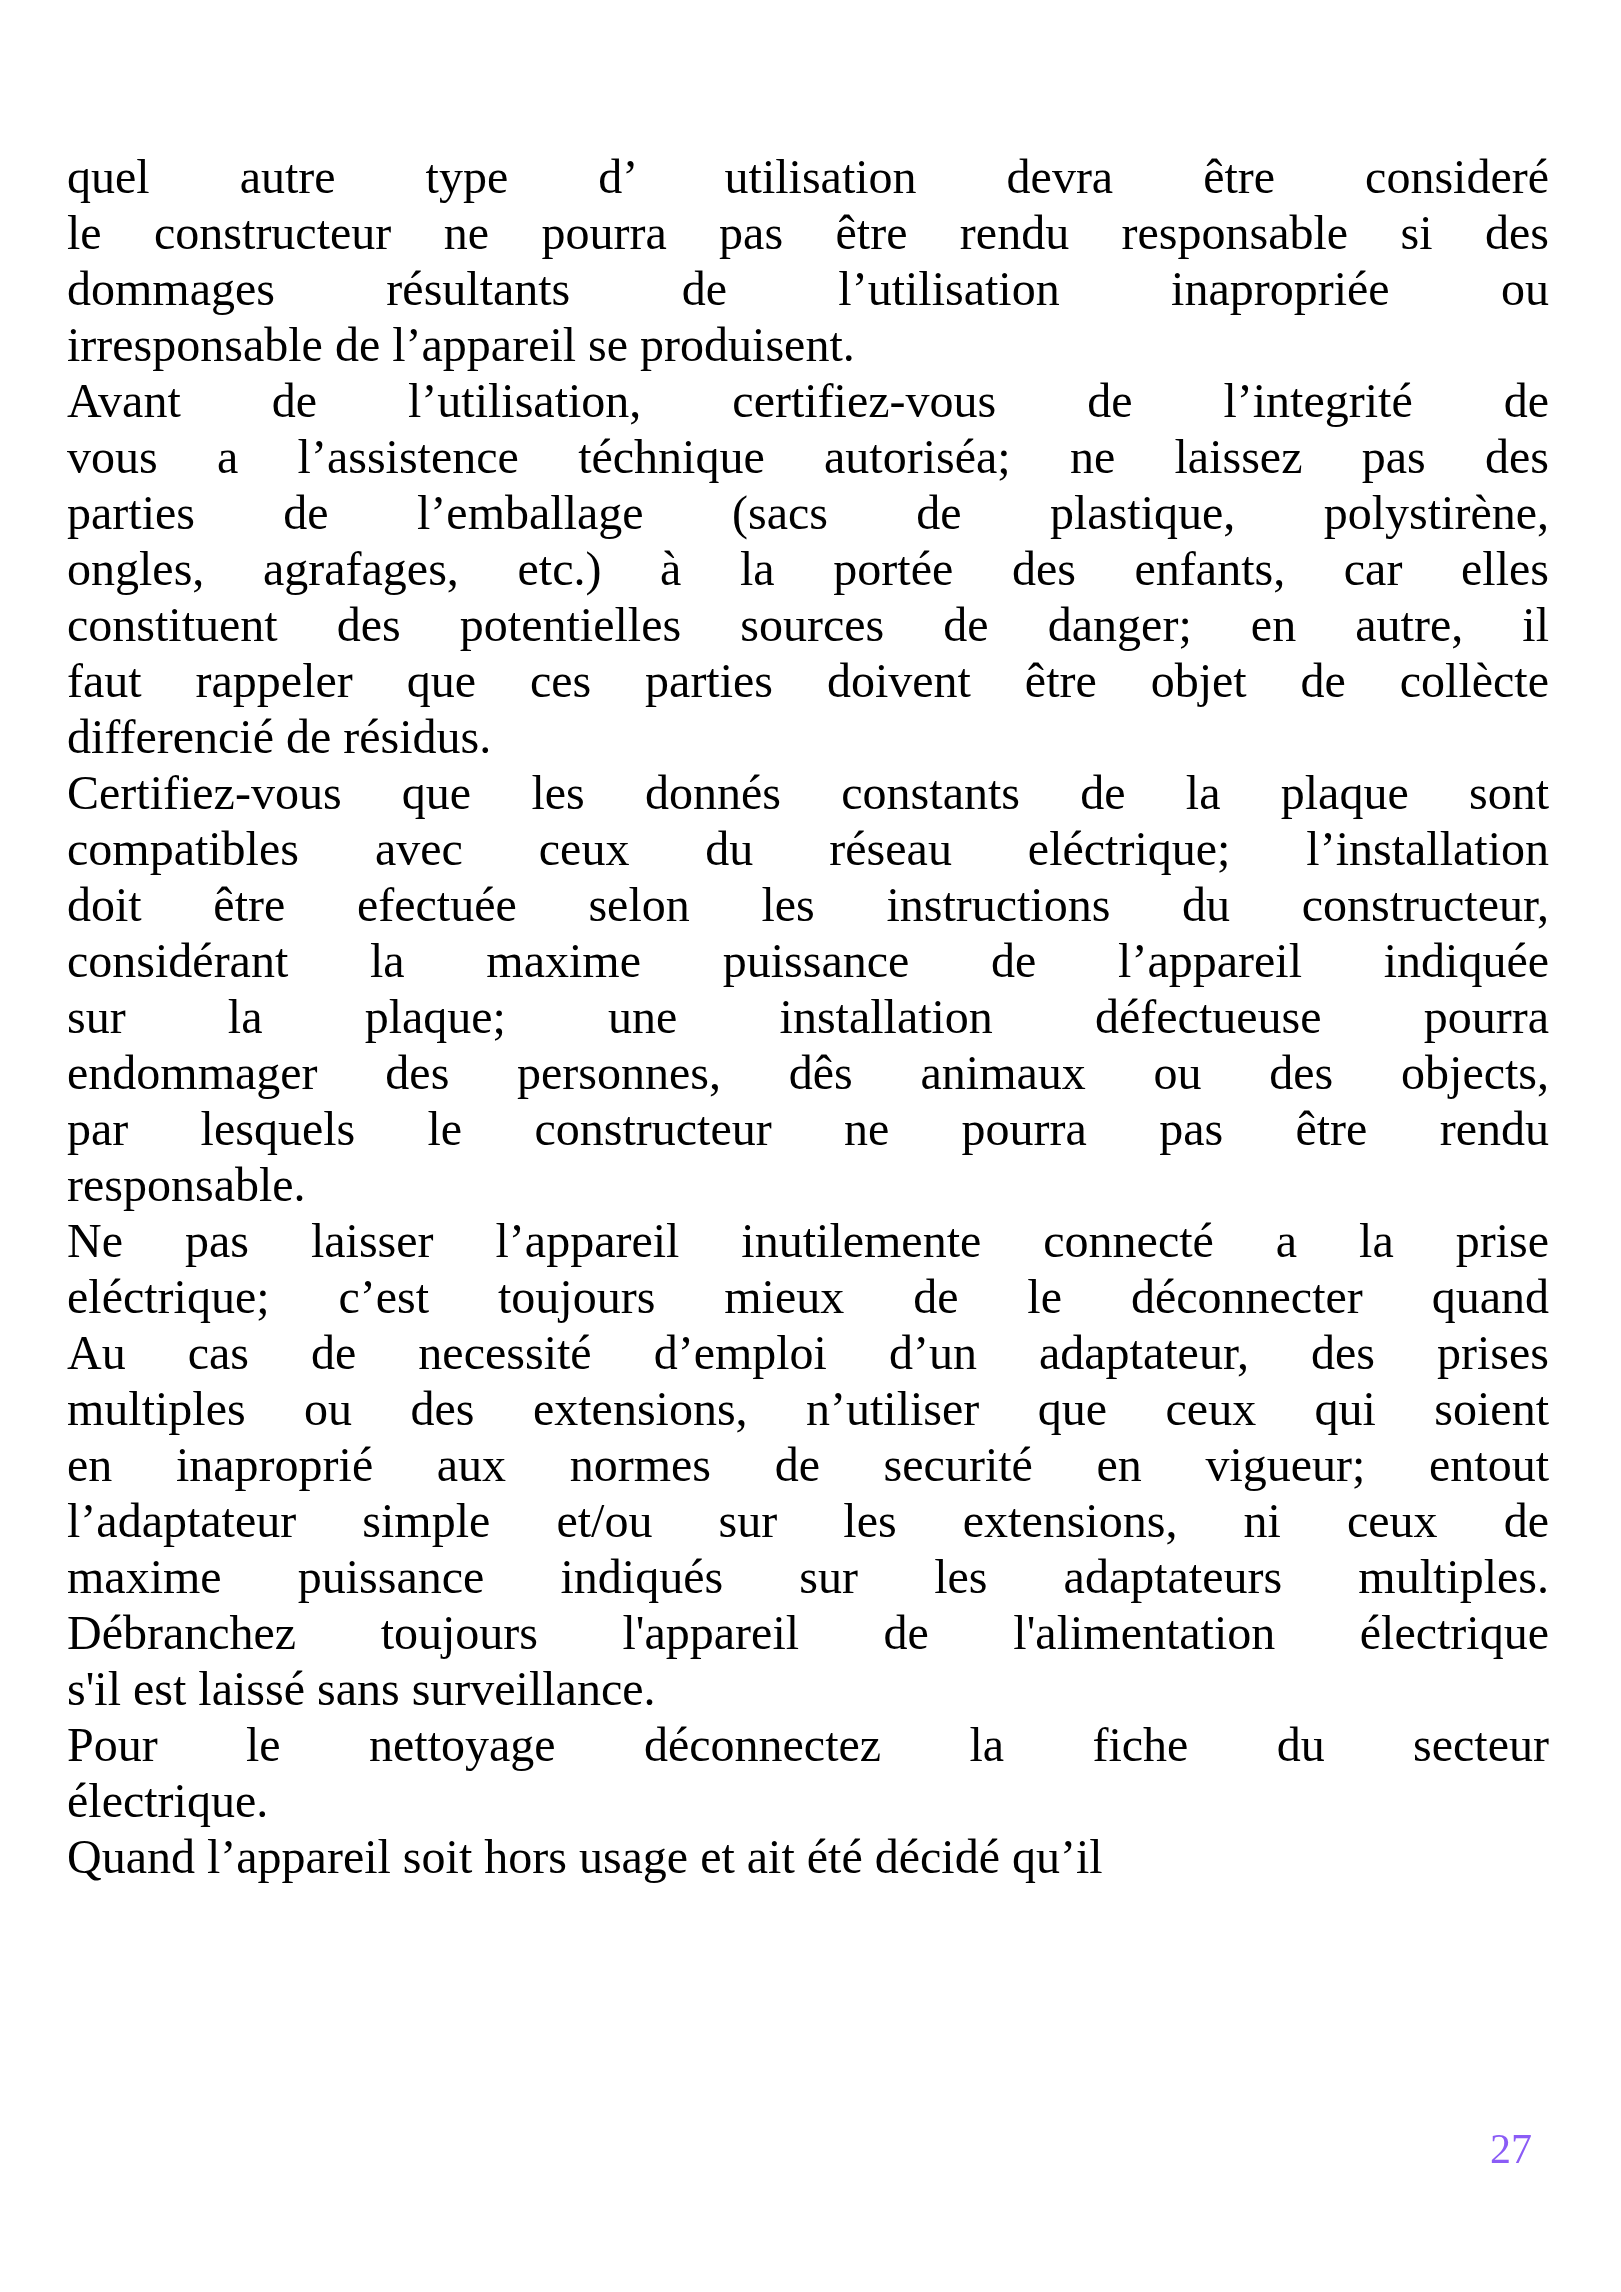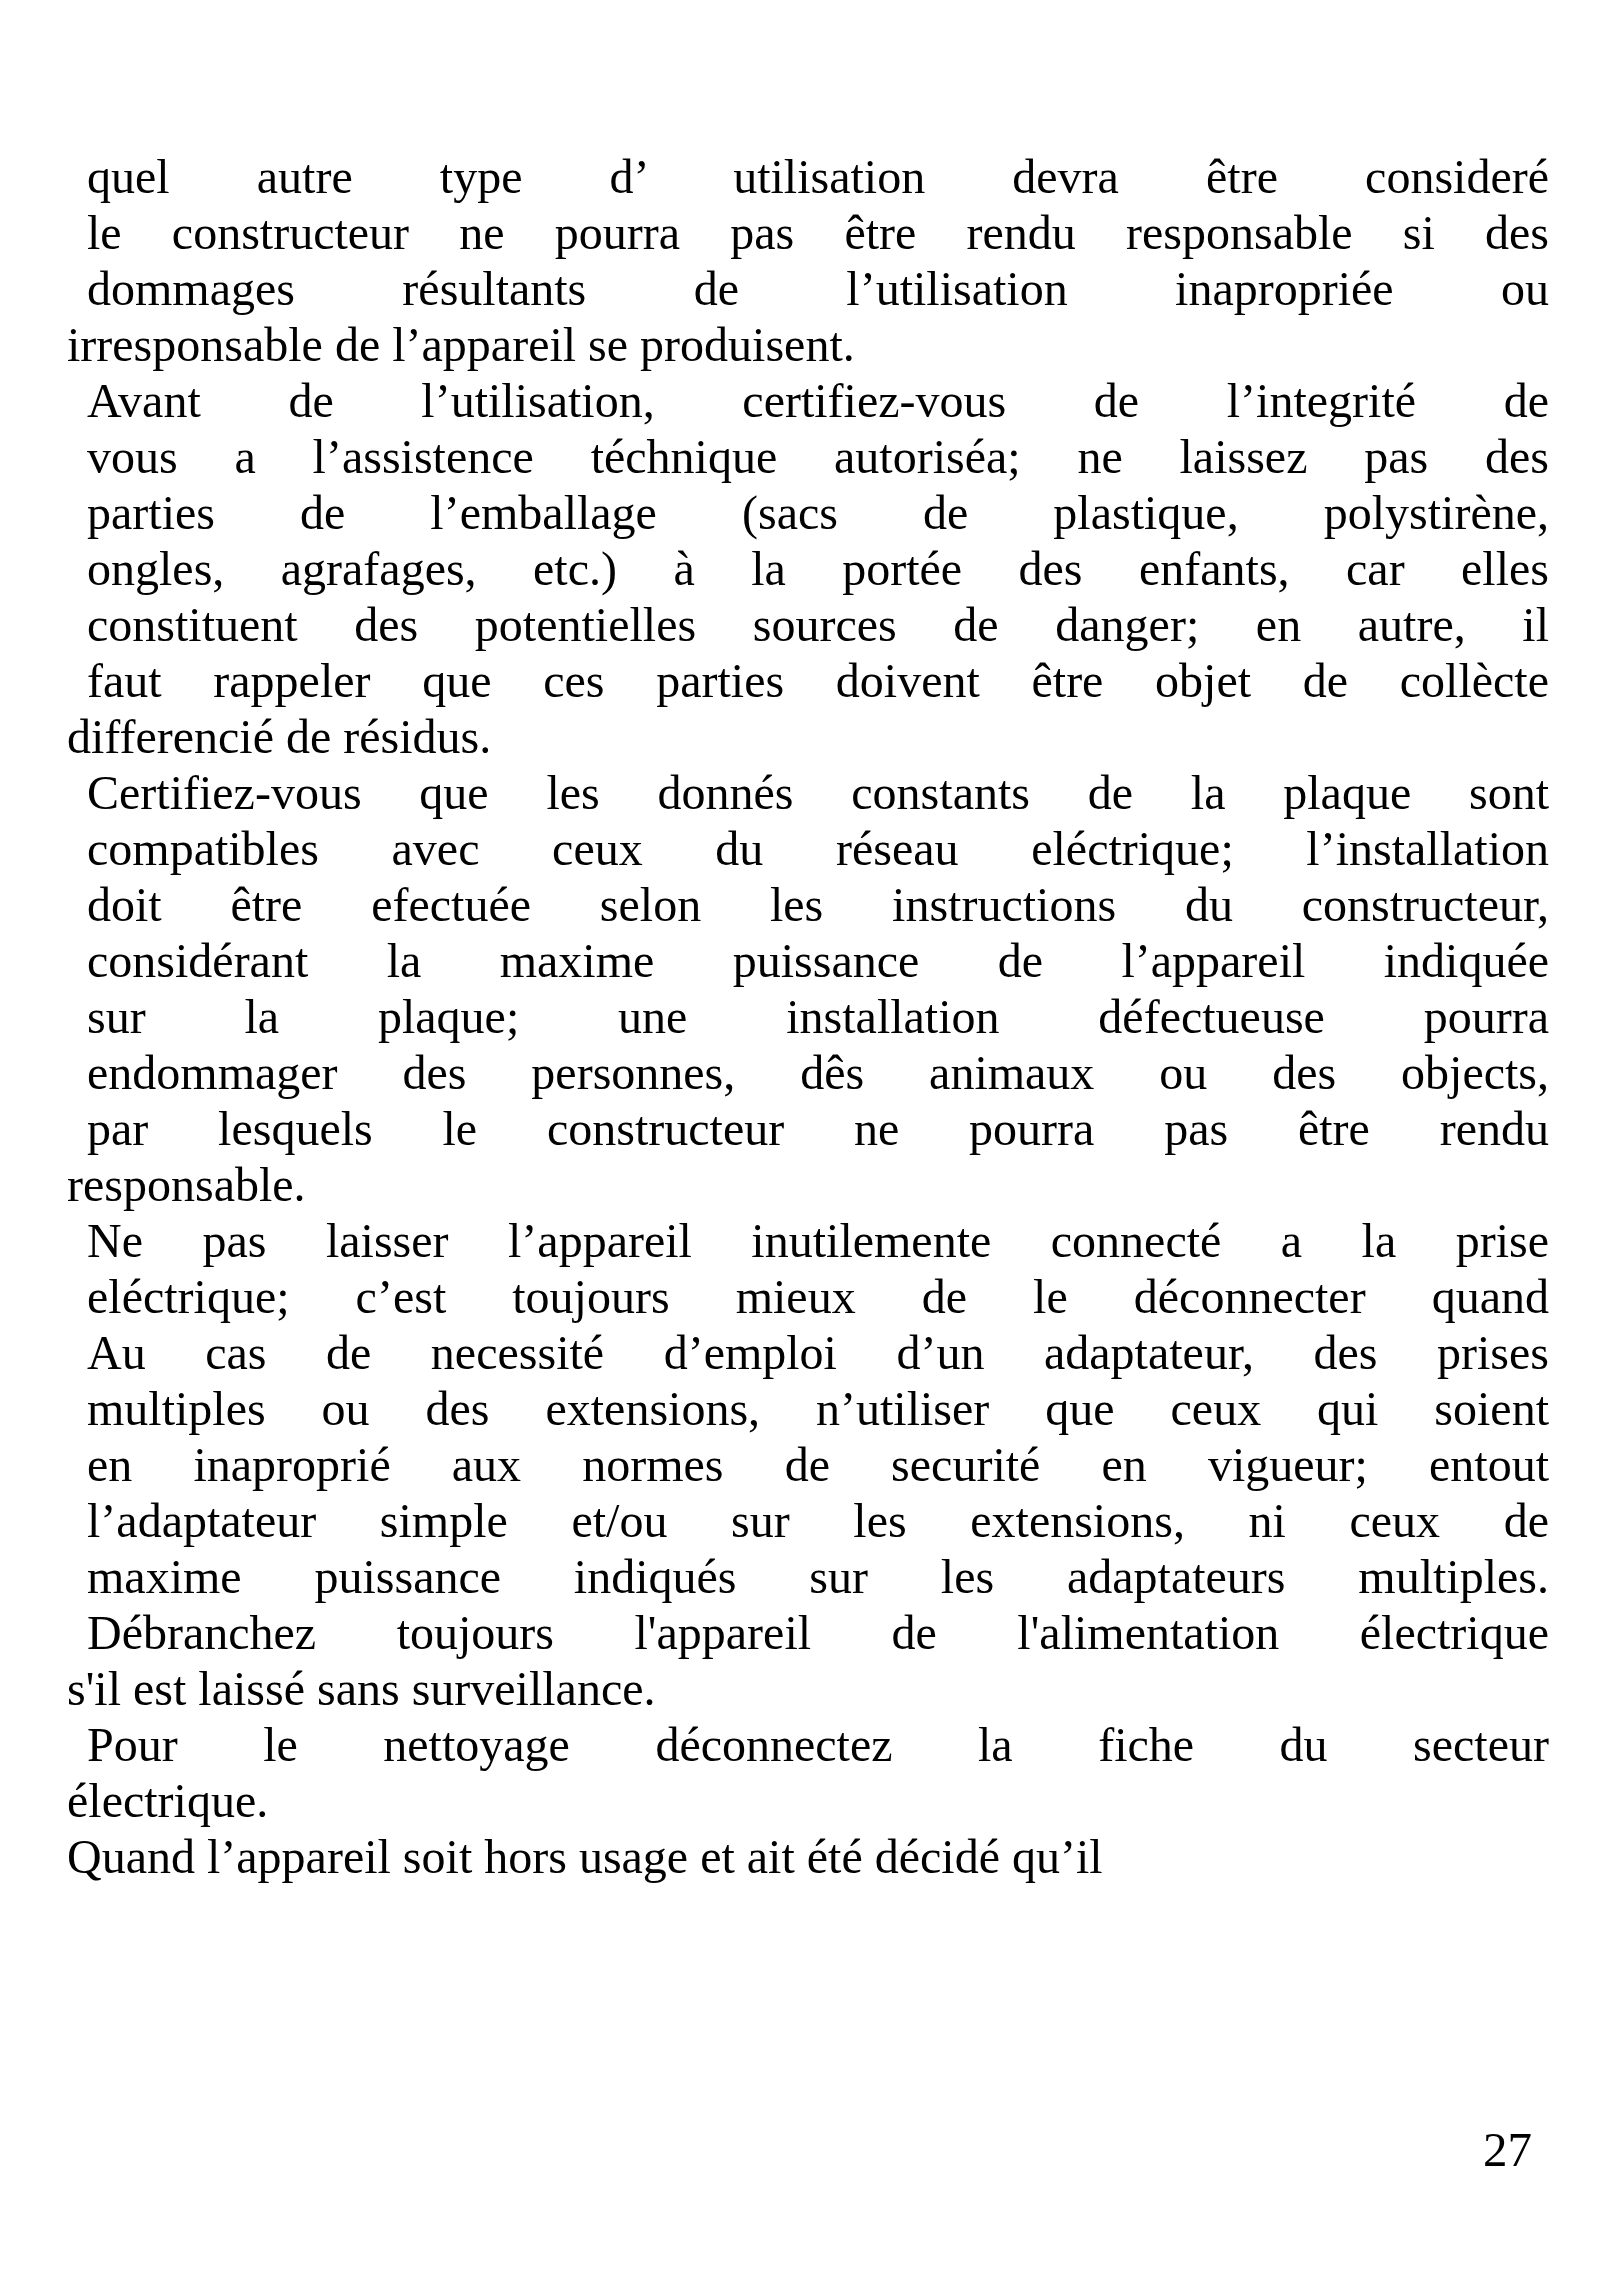--- a/index.html
+++ b/index.html
@@ -25,34 +25,33 @@
     line-height: 56px;
     color: #000000;
     font-kerning: normal;
   }
   .text-line {
     white-space: normal;
   }
   .text-line.stretch {
     text-align: justify;
     text-align-last: justify;
-    margin-left: 20px;
   }
   .text-line.natural {
     text-align: center;
     text-align-last: left;
   }
   .page-number {
     position: absolute;
     top: 2125px;
     right: 89px;
-    font-size: 49px;
+    font-size: 42px;
     line-height: 49px;
     text-align: right;
-    color: #000000;
+    color: #8b5cf6;
   }
 </style>
 </head>
 <body>
 
 <div class="page">
   <div class="text-block">
       <div class="text-line stretch">quel autre type d’ utilisation devra être consideré</div>
       <div class="text-line stretch">le constructeur ne pourra pas être rendu responsable si des</div>
       <div class="text-line stretch">dommages résultants de l’utilisation inapropriée ou</div>

